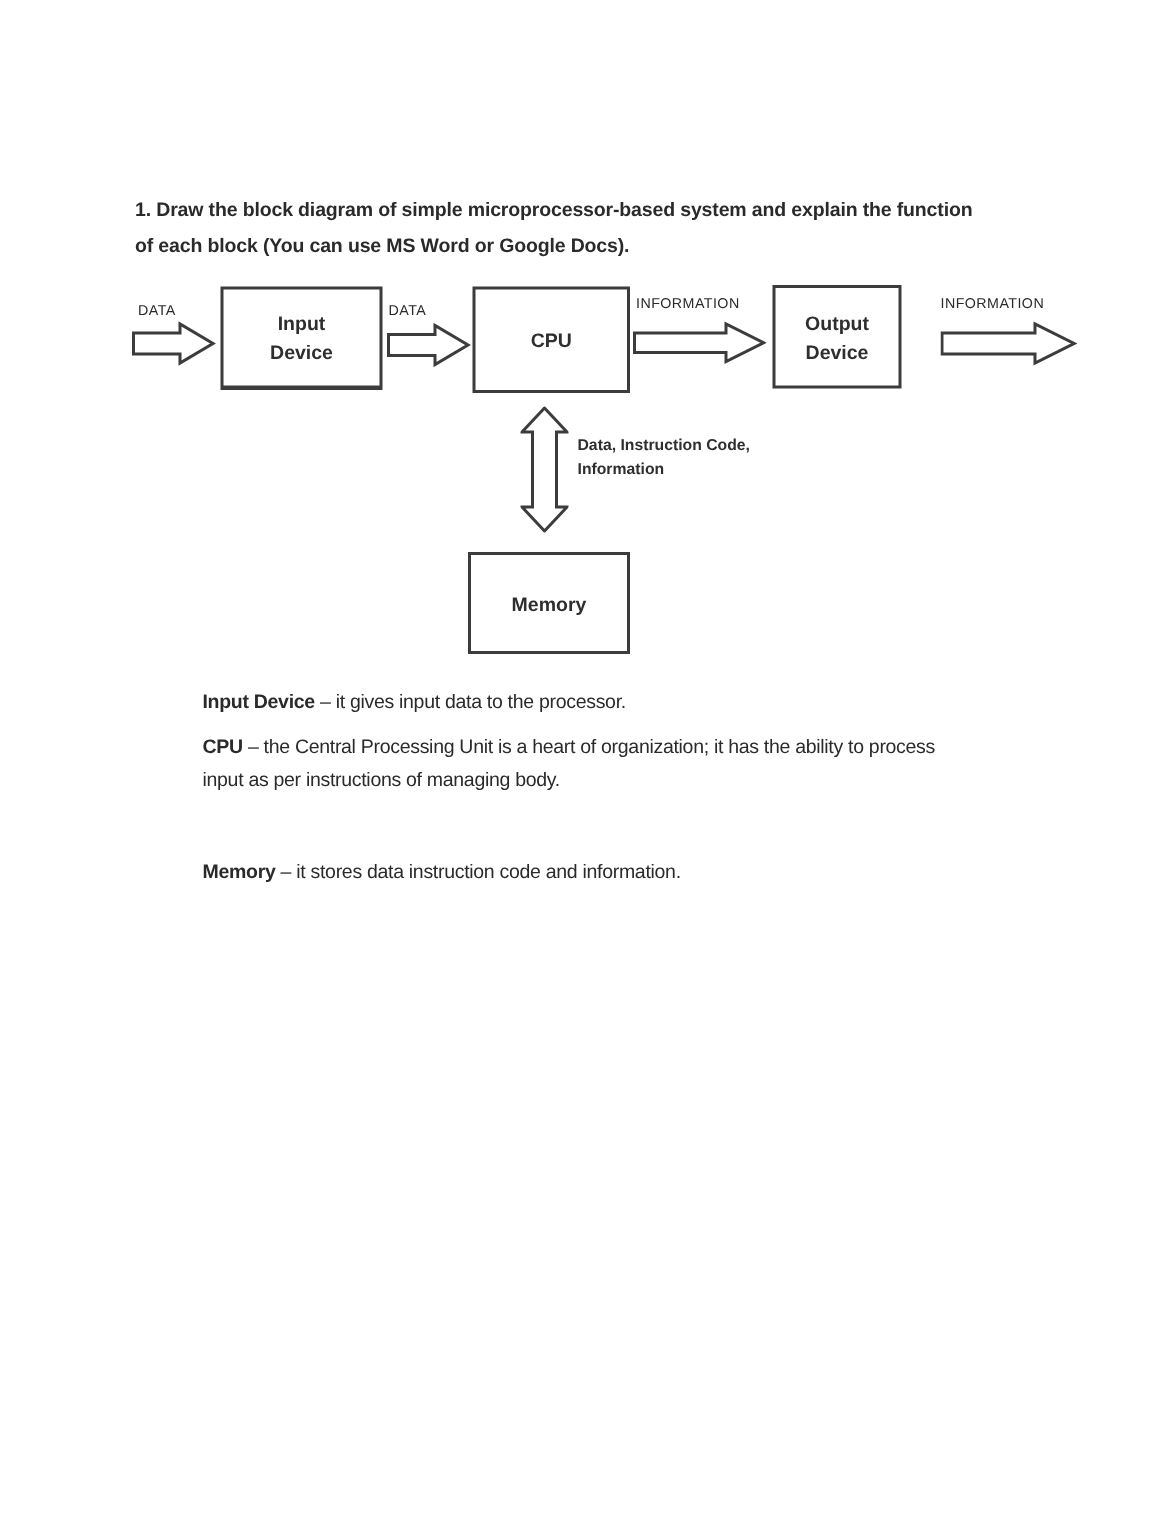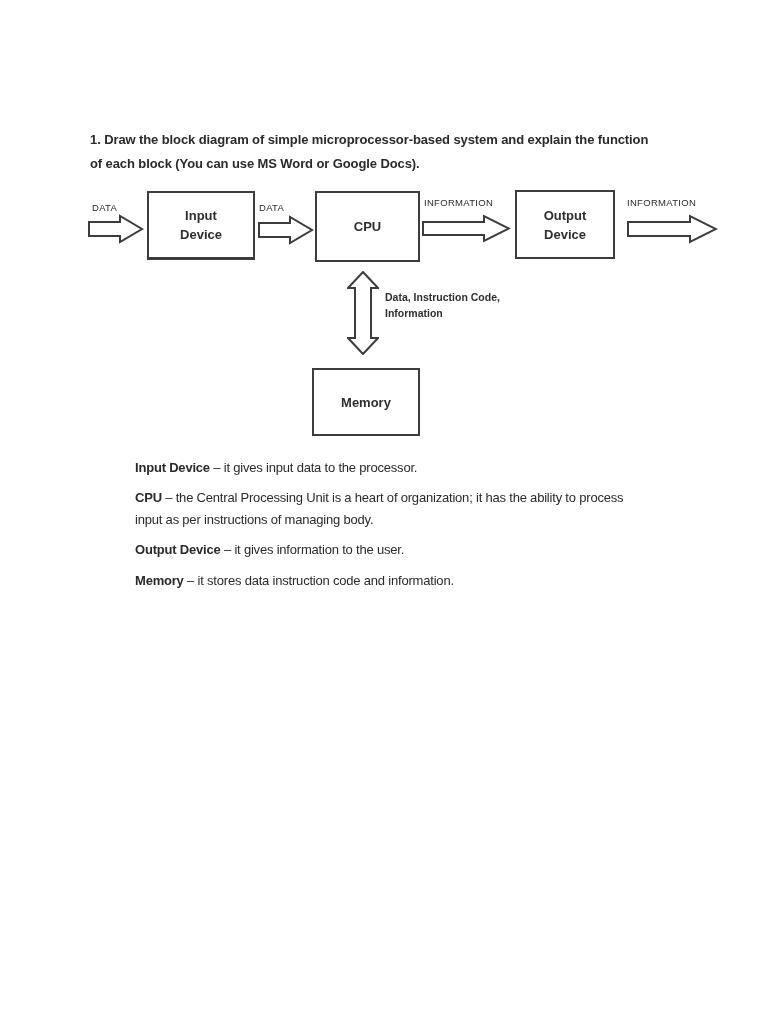--- a/index.html
+++ b/index.html
@@ -10,21 +10,21 @@
   .abs{position:absolute;}
   
   .title{left:90px;top:92px;width:600px;font-size:13px;font-weight:700;
          line-height:24px;letter-spacing:-0.1px;color:#2a2a2a;}
   
   .dbox{border:2px solid #3c3c3c;background:#ffffff;display:flex;flex-direction:column;
         align-items:center;justify-content:center;box-sizing:border-box;}
   .dbox .bl{font-size:13px;font-weight:700;line-height:19px;color:#2e2e2e;text-align:center;}
   #box-input{left:147px;top:155px;width:108px;height:69px;border-bottom-width:3px;}
   #box-cpu{left:315px;top:155px;width:105px;height:71px;}
-  #box-output{left:515px;top:154px;width:100px;height:69px;align-items:center;}
+  #box-output{left:515px;top:154px;width:86px;height:69px;align-items:center;}
   #box-memory{left:312px;top:332px;width:108px;height:68px;}
   
   .acap{font-size:9.5px;font-weight:400;letter-spacing:0.3px;color:#2a2a2a;white-space:nowrap;}
   #cap-data1{left:92px;top:166px;}
   #cap-data2{left:259px;top:166px;}
   #cap-info1{left:424px;top:161px;}
   #cap-info2{left:627px;top:161px;}
   
   .buslabel{left:385px;top:253px;width:140px;font-size:10.5px;font-weight:700;
             line-height:16px;color:#2e2e2e;}
@@ -97,21 +97,18 @@
 
   <div class="abs para" id="para-input">
     <div><b>Input Device</b><span> – it gives input data to the processor.</span></div>
   </div>
 
   <div class="abs para" id="para-cpu">
     <div><b>CPU</b><span> – the Central Processing Unit is a heart of organization; it has the ability to process</span></div>
     <div>input as per instructions of managing body.</div>
   </div>
 
-  <div class="abs para" id="para-output">
-    <div><b>Output Device</b><span> – it gives information to the user.</span></div>
-  </div>
 
   <div class="abs para" id="para-memory">
     <div><b>Memory</b><span> – it stores data instruction code and information.</span></div>
   </div>
 
 </div>
 
 </body></html>

